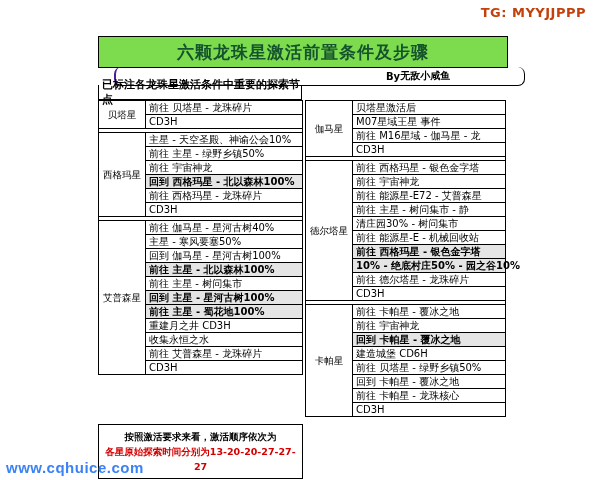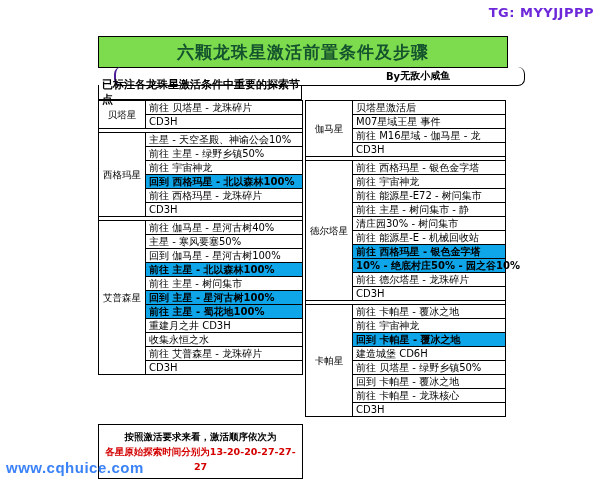--- a/index.html
+++ b/index.html
@@ -5,23 +5,23 @@
   html,body{margin:0;padding:0;}
   body{
     width:600px;height:480px;
     background:#ffffff;
     font-family:"DejaVu Sans","Liberation Sans",sans-serif;
     position:relative;
     overflow:hidden;
   }
   .tg-badge{
     position:absolute;top:0;right:0;
-    background:#ffffff;color:#6d28d9;
+    background:#ffffff;color:#c2410c;
     font-size:13px;font-weight:bold;
-    padding:5px 6px 6px 12px;
+    padding:5px 14px 6px 12px;
     letter-spacing:0.5px;
   }
   .watermark{
     position:absolute;left:6px;bottom:4px;
     color:#3b82f6;font-size:15px;font-weight:bold;
     font-family:"Liberation Sans",sans-serif;
     letter-spacing:0.5px;
   }
   .title-bar{
     position:absolute;left:98px;top:36px;width:408px;height:30px;
@@ -56,21 +56,21 @@
     padding:1px 3px;
     vertical-align:middle;
     line-height:11px;
     white-space:nowrap;
   }
   .lbl{
     text-align:center;
     font-size:9.5px;
     width:40px;
   }
-  .hl{background:#0ea5e9;color:#000;font-weight:bold;}
+  .hl{background:#e5e5e5;color:#000;font-weight:bold;}
   .left-col{position:absolute;left:98px;top:100px;width:205px;}
   .right-col{position:absolute;left:305px;top:100px;width:201px;}
   .left-col table,.right-col table{width:100%;table-layout:fixed;}
   .left-col td.step,.right-col td.step{width:auto;}
   .summary{
     position:absolute;left:98px;top:388px;width:205px;
     border:1px solid #000;box-sizing:border-box;
     padding:4px 3px 4px 3px;
     font-size:9.5px;font-weight:bold;text-align:center;line-height:15px;margin-top:36px;
   }
@@ -188,21 +188,21 @@
           <td colspan="2"></td>
         </tr>
         <tr>
           <td class="lbl" rowspan="10">德尔塔星</td>
           <td class="step">前往 西格玛星 - 银色金字塔</td>
         </tr>
         <tr>
           <td class="step">前往 宇宙神龙</td>
         </tr>
         <tr>
-          <td class="step">前往 能源星-E72 - 树问集市</td>
+          <td class="step">前往 能源星-E72 - 艾普森星</td>
         </tr>
         <tr>
           <td class="step">前往 主星 - 树问集市 - 静</td>
         </tr>
         <tr>
           <td class="step">清庄园30% - 树问集市</td>
         </tr>
         <tr>
           <td class="step">前往 能源星-E - 机械回收站</td>
         </tr>

